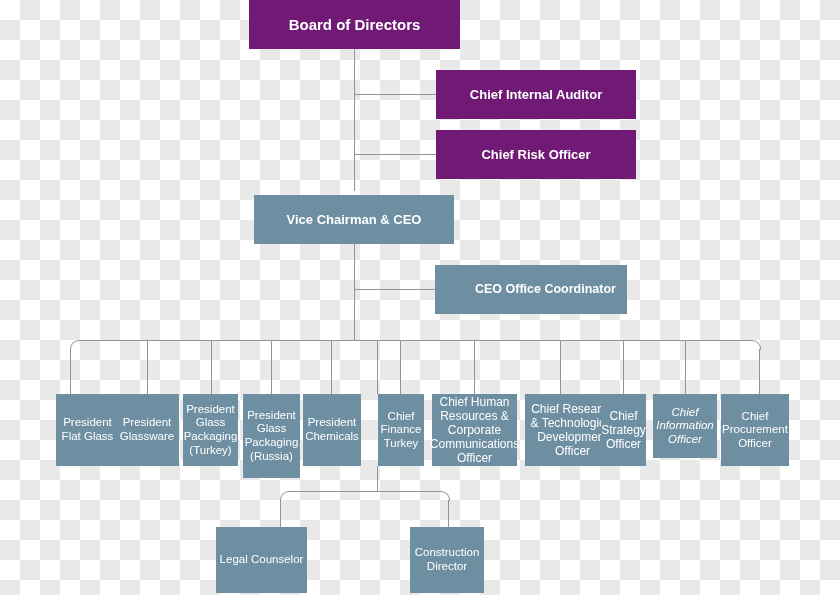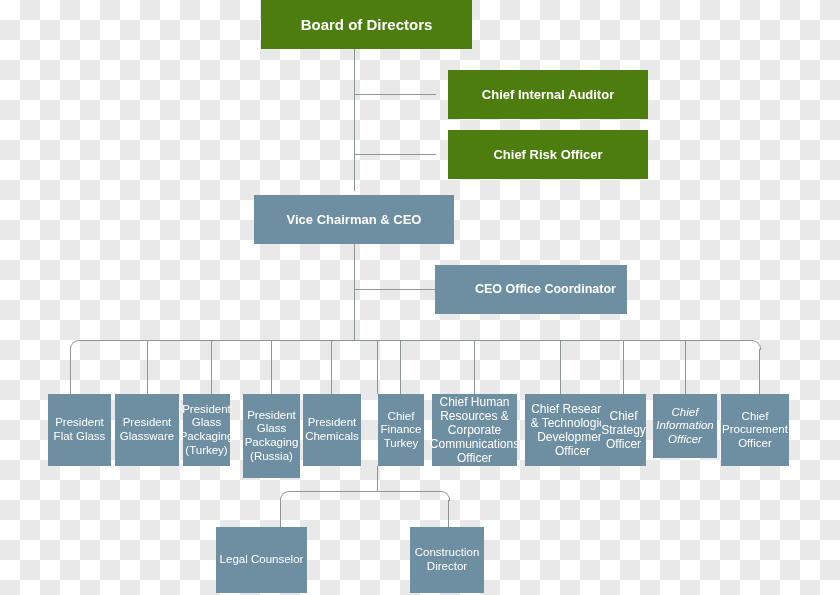--- a/index.html
+++ b/index.html
@@ -29,23 +29,22 @@
     box-sizing: border-box;
     display: flex;
     align-items: center;
     justify-content: center;
     text-align: center;
     color: #ffffff;
     line-height: 1.18;
     padding: 2px 3px;
   }
   .node.blue {
-    background: #4d7c0f;
+    background: #701a75;
     font-weight: bold;
-    margin-left: 12px;
   }
   .node.slate {
     background: #6d8fa1;
   }
   .node.slate.bold {
     font-weight: bold;
   }
   .lvl1 { font-size: 15px; }
   .lvl2 { font-size: 13px; }
   .lvl3 { font-size: 12.5px; }
@@ -113,25 +112,25 @@
   <div class="node blue lvl1" style="left:249px; top:0px; width:211px; height:49px;">Board of Directors</div>
 
   <div class="node blue lvl2" style="left:436px; top:70px; width:200px; height:49px;">Chief Internal Auditor</div>
 
   <div class="node blue lvl2" style="left:436px; top:130px; width:200px; height:49px;">Chief Risk Officer</div>
 
   <div class="node slate bold lvl2" style="left:254px; top:195px; width:200px; height:49px;">Vice Chairman &amp; CEO</div>
 
   <div class="node slate bold lvl3" style="left:435px; top:265px; width:192px; height:49px;padding-left:32px;">CEO Office Coordinator</div>
 
-  <div class="node slate leaf" style="left:48px; top:394px; width:63px; height:72px;">President Flat Glass</div>
+  <div class="node slate leaf" style="left:56px; top:394px; width:63px; height:72px;">President Flat Glass</div>
 
   <div class="node slate leaf" style="left:115px; top:394px; width:64px; height:72px;">President Glassware</div>
 
-  <div class="node slate leaf" style="left:183px; top:394px; width:47px; height:72px;">President Glass Packaging (Turkey)</div>
+  <div class="node slate leaf" style="left:183px; top:394px; width:55px; height:72px;">President Glass Packaging (Turkey)</div>
 
   <div class="node slate leaf" style="left:243px; top:394px; width:57px; height:84px;">President Glass Packaging (Russia)</div>
 
   <div class="node slate leaf" style="left:303px; top:394px; width:58px; height:72px;">President Chemicals</div>
 
   <div class="node slate leaf" style="left:378px; top:394px; width:46px; height:72px;">Chief Finance Turkey</div>
 
   <div class="node slate leaf-sm" style="left:432px; top:394px; width:85px; height:72px;">Chief Human Resources &amp; Corporate Communications Officer</div>
 
   <div class="node slate leaf-sm" style="left:525px; top:394px; width:95px; height:72px;">Chief Research &amp; Technological Development Officer</div>

